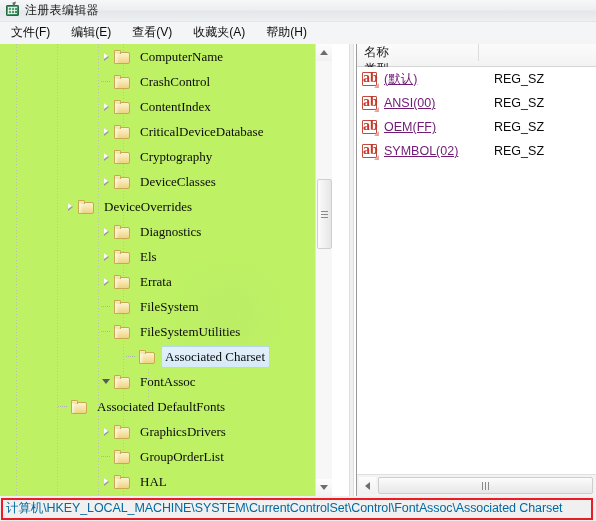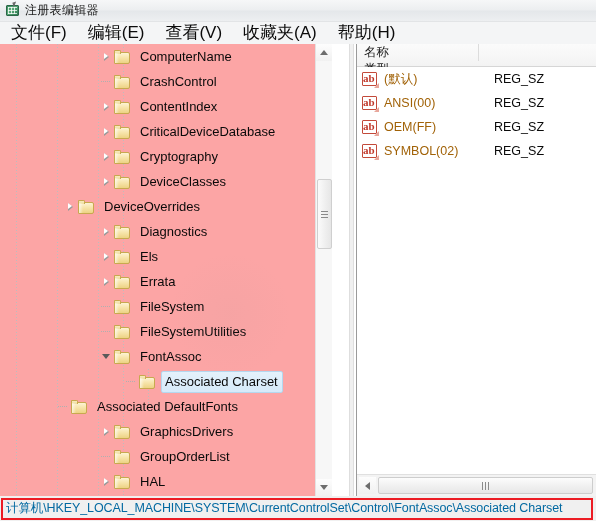--- a/index.html
+++ b/index.html
@@ -59,40 +59,41 @@
 
   
   .menubar {
     position: absolute; left: 0; top: 22px;
     width: 596px; height: 22px;
     background: #f4f5f6;
     display: flex; align-items: center;
     padding-left: 9px;
   }
   .menu-item {
-    font-size: 17px; color: #0b0b0b;
+    font-size: 12px; color: #0b0b0b;
     padding: 1px 9px 2px 2px;
     margin-right: 10px;
     white-space: nowrap;
     cursor: default;
   }
 
   
   .workspace {
     position: absolute; left: 0; top: 44px;
     width: 596px; height: 452px;
     background: #ffffff;
   }
 
   
   .tree-pane {
     position: absolute; left: 0; top: 0;
     width: 332px; height: 452px;
-    background: #fca5a5;
+    background: #bef264;
     overflow: hidden;
+    font-family: Liberation Serif, serif;
   }
   .tree-viewport {
     position: absolute; left: 0; top: 0;
     width: 315px; height: 452px;
     overflow: hidden;
   }
   .tree-row {
     position: relative;
     height: 25px;
     display: flex; align-items: center;
@@ -310,36 +311,37 @@
     position: absolute; left: 0; top: 0;
     width: 15px; height: 14px;
     background: #ffffff;
     border: 1px solid #c34a3a;
     border-radius: 1px;
   }
   .val-icon .ab {
     position: absolute; left: 1px; top: 0px;
     width: 13px; height: 12px;
     color: #c0392b;
-    font-size: 11px;
+    font-size: 14px;
     font-family: "Liberation Serif", "DejaVu Serif", serif;
     font-weight: bold;
     line-height: 12px;
-    text-align: left;
+    text-align: center;
   }
   .val-icon .corner {
     position: absolute; right: -1px; bottom: -1px;
     width: 0; height: 0;
     border-left: 5px solid transparent;
     border-bottom: 5px solid #e8a79c;
   }
   .val-name {
     width: 106px;
-    font-size: 12.5px; color: #a16207;
+    font-size: 12.5px; color: #701a75;
     overflow: hidden;
+    text-decoration: underline;
   }
   .val-type {
     font-size: 12.5px; color: #0a0a0a;
     padding-left: 4px;
   }
 
   
   .hscroll {
     position: absolute; left: 0; bottom: 0;
     width: 240px; height: 22px;
@@ -544,39 +546,39 @@
             </div>
             <div class="tree-row" style="padding-left: 98px;">
               <div class="dash"></div>
               <div class="folder">
                 <div class="fb"></div>
                 <div class="ft"></div>
                 <div class="fs"></div>
               </div>
               <div class="node-label">FileSystemUtilities</div>
             </div>
-            <div class="tree-row" style="padding-left: 98px;">
-              <div class="tw-toggle">
-                <div class="arrow-expanded"></div>
-              </div>
-              <div class="folder">
-                <div class="fb"></div>
-                <div class="ft"></div>
-                <div class="fs"></div>
-              </div>
-              <div class="node-label">FontAssoc</div>
-            </div>
             <div class="tree-row selected" style="padding-left: 123px;">
               <div class="dash"></div>
               <div class="folder">
                 <div class="fb"></div>
                 <div class="ft"></div>
                 <div class="fs"></div>
               </div>
               <div class="node-label">Associated Charset</div>
+            </div>
+            <div class="tree-row" style="padding-left: 98px;">
+              <div class="tw-toggle">
+                <div class="arrow-expanded"></div>
+              </div>
+              <div class="folder">
+                <div class="fb"></div>
+                <div class="ft"></div>
+                <div class="fs"></div>
+              </div>
+              <div class="node-label">FontAssoc</div>
             </div>
             <div class="tree-row" style="padding-left: 55px;">
               <div class="dash"></div>
               <div class="folder">
                 <div class="fb"></div>
                 <div class="ft"></div>
                 <div class="fs"></div>
               </div>
               <div class="node-label">Associated DefaultFonts</div>
             </div>

